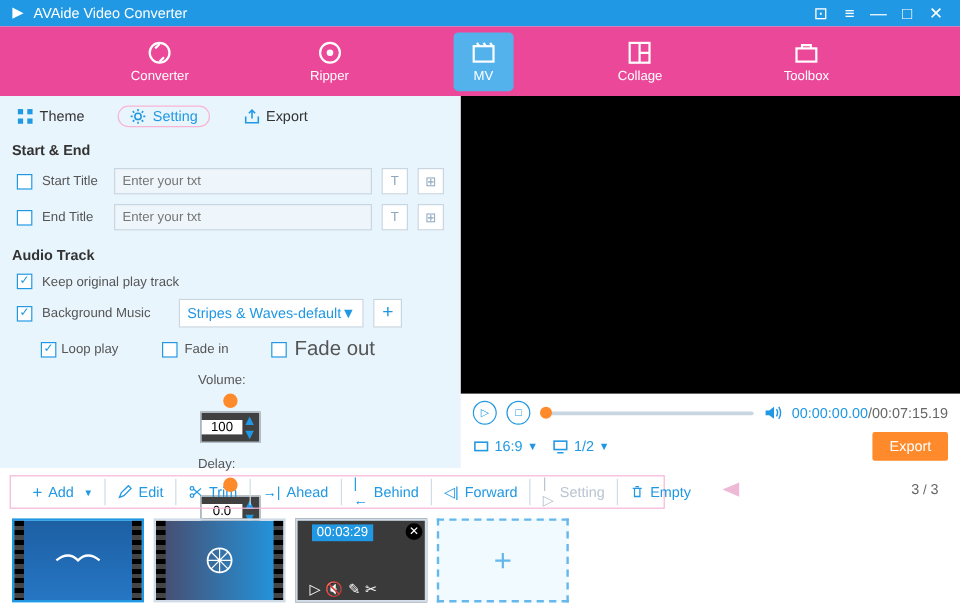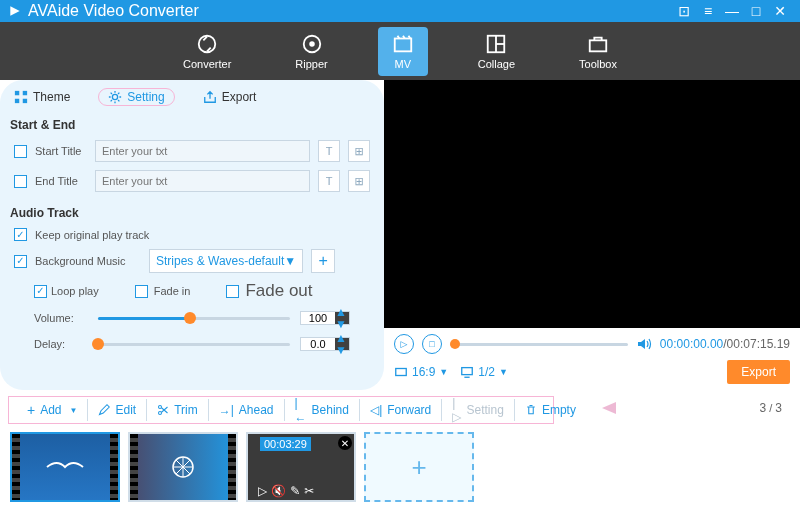--- a/index.html
+++ b/index.html
@@ -1,46 +1,46 @@
 <!DOCTYPE html>
 <html><head>
 <meta charset="utf-8">
 <style>
 * { margin: 0; padding: 0; box-sizing: border-box; font-family: -apple-system, "Segoe UI", Arial, sans-serif; font-size: 12px; }
 body { width: 800px; height: 513px; background: #fff; overflow: hidden; }
 .titlebar { height: 22px; background: #2098e3; color: #fff; display: flex; align-items: center; padding: 0 8px; }
 .titlebar .logo { width: 14px; height: 14px; margin-right: 6px; }
-.titlebar .title { font-size: 16px; flex: 0 0 auto; }
+.titlebar .title { font-size: 12px; flex: 0 0 auto; }
 .titlebar .spacer { flex: 1; }
 .titlebar .win-btn { width: 24px; text-align: center; cursor: pointer; font-size: 14px; }
-.navbar { height: 58px; background: #404040; display: flex; justify-content: center; gap: 36px; align-items: center; }
+.navbar { height: 58px; background: #ec4899; display: flex; justify-content: center; gap: 73px; align-items: center; }
 .nav-item { color: #fff; display: flex; flex-direction: column; align-items: center; gap: 3px; cursor: pointer; padding: 6px 14px; border-radius: 4px; }
 .nav-item.active { background: #53b1eb; }
 .nav-item .icon { width: 22px; height: 22px; }
 .nav-item span.lbl { font-size: 11px; }
 .main { display: flex; height: 310px; }
-.left { width: 384px; background: #e9f5fd; display: flex; flex-direction: column; border-radius: 23px; }
+.left { width: 384px; background: #e9f5fd; display: flex; flex-direction: column; }
 .tabs { display: flex; gap: 28px; padding: 8px 14px; }
 .tab { display: flex; align-items: center; gap: 5px; font-size: 12px; color: #333; cursor: pointer; }
 .tab.active { color: #2098e3; border: 1.5px solid #f7b5d6; border-radius: 12px; padding: 1px 9px; text-align: center; }
 .tab svg { width: 14px; height: 14px; }
 .section-title { font-size: 12px; font-weight: bold; padding: 4px 10px; color: #333; }
 .row { display: flex; align-items: center; gap: 8px; padding: 4px 14px; }
 .check { width: 13px; height: 13px; border: 1.5px solid #2098e3; display: inline-flex; align-items: center; justify-content: center; cursor: pointer; background: #fff; }
 .check.checked::after { content: "✓"; color: #2098e3; font-size: 10px; line-height: 1; }
 .txt-input { flex: 1; height: 22px; border: 1px solid #c8d6e2; background: #eff6fb; padding: 0 6px; color: #9bb1c2; font-size: 11px; }
 .smallbtn { width: 22px; height: 22px; border: 1px solid #c8d6e2; background: #fff; display: inline-flex; align-items: center; justify-content: center; color: #8ea9bf; cursor: pointer; font-size: 11px; }
 .dropdown { height: 24px; border: 1px solid #c8d6e2; background: #fff; display: flex; align-items: center; padding: 0 6px; font-size: 11px; color: #2098e3; cursor: pointer; min-width: 150px; justify-content: space-between; }
 .plusbtn { width: 24px; height: 24px; border: 1px solid #c8d6e2; background: #fff; display: flex; align-items: center; justify-content: center; color: #2098e3; font-size: 16px; cursor: pointer; }
-.slider-row { display: flex; align-items: center; gap: 10px; padding: 6px 34px; }
+.slider-row { display: flex; align-items: center; gap: 10px; padding: 6px 34px; flex-direction: column; }
 .slider-label { width: 54px; color: #555; font-size: 11px; }
 .slider-track { flex: 1; height: 3px; background: #c8d6e2; position: relative; cursor: pointer; border-radius: 2px; }
 .slider-fill { position: absolute; height: 100%; background: #2098e3; border-radius: 2px; }
 .slider-knob { position: absolute; width: 12px; height: 12px; border-radius: 50%; background: #ff8a2b; top: -5px; transform: translateX(-50%); }
-.numbox { width: 50px; height: 14px; border: 1px solid #c8d6e2; background: #404040; display: flex; align-items: center; }
+.numbox { width: 50px; height: 26px; border: 1px solid #c8d6e2; background: #404040; display: flex; align-items: center; }
 .numbox input { border: none; width: 34px; text-align: center; font-size: 11px; outline: none; }
 .numbox .spinners { display: flex; flex-direction: column; color: #2098e3; font-size: 8px; line-height: 1; cursor: pointer; }
 .right { flex: 1; background: #fff; display: flex; flex-direction: column; }
 .preview { flex: 1; background: #000; margin: 0; }
 .controls { padding: 6px 10px 4px 10px; display: flex; align-items: center; gap: 8px; }
 .pcircle { width: 20px; height: 20px; border: 1.5px solid #2098e3; border-radius: 50%; display: flex; align-items: center; justify-content: center; color: #2098e3; font-size: 9px; cursor: pointer; }
 .progress { flex: 1; height: 3px; background: #c8d6e2; position: relative; cursor: pointer; border-radius: 2px; }
 .progress .dot { position: absolute; width: 10px; height: 10px; background: #ff8a2b; border-radius: 50%; top: -4px; left: 0; }
 .timecode { font-size: 11px; }
 .timecode .cur { color: #2098e3; }

